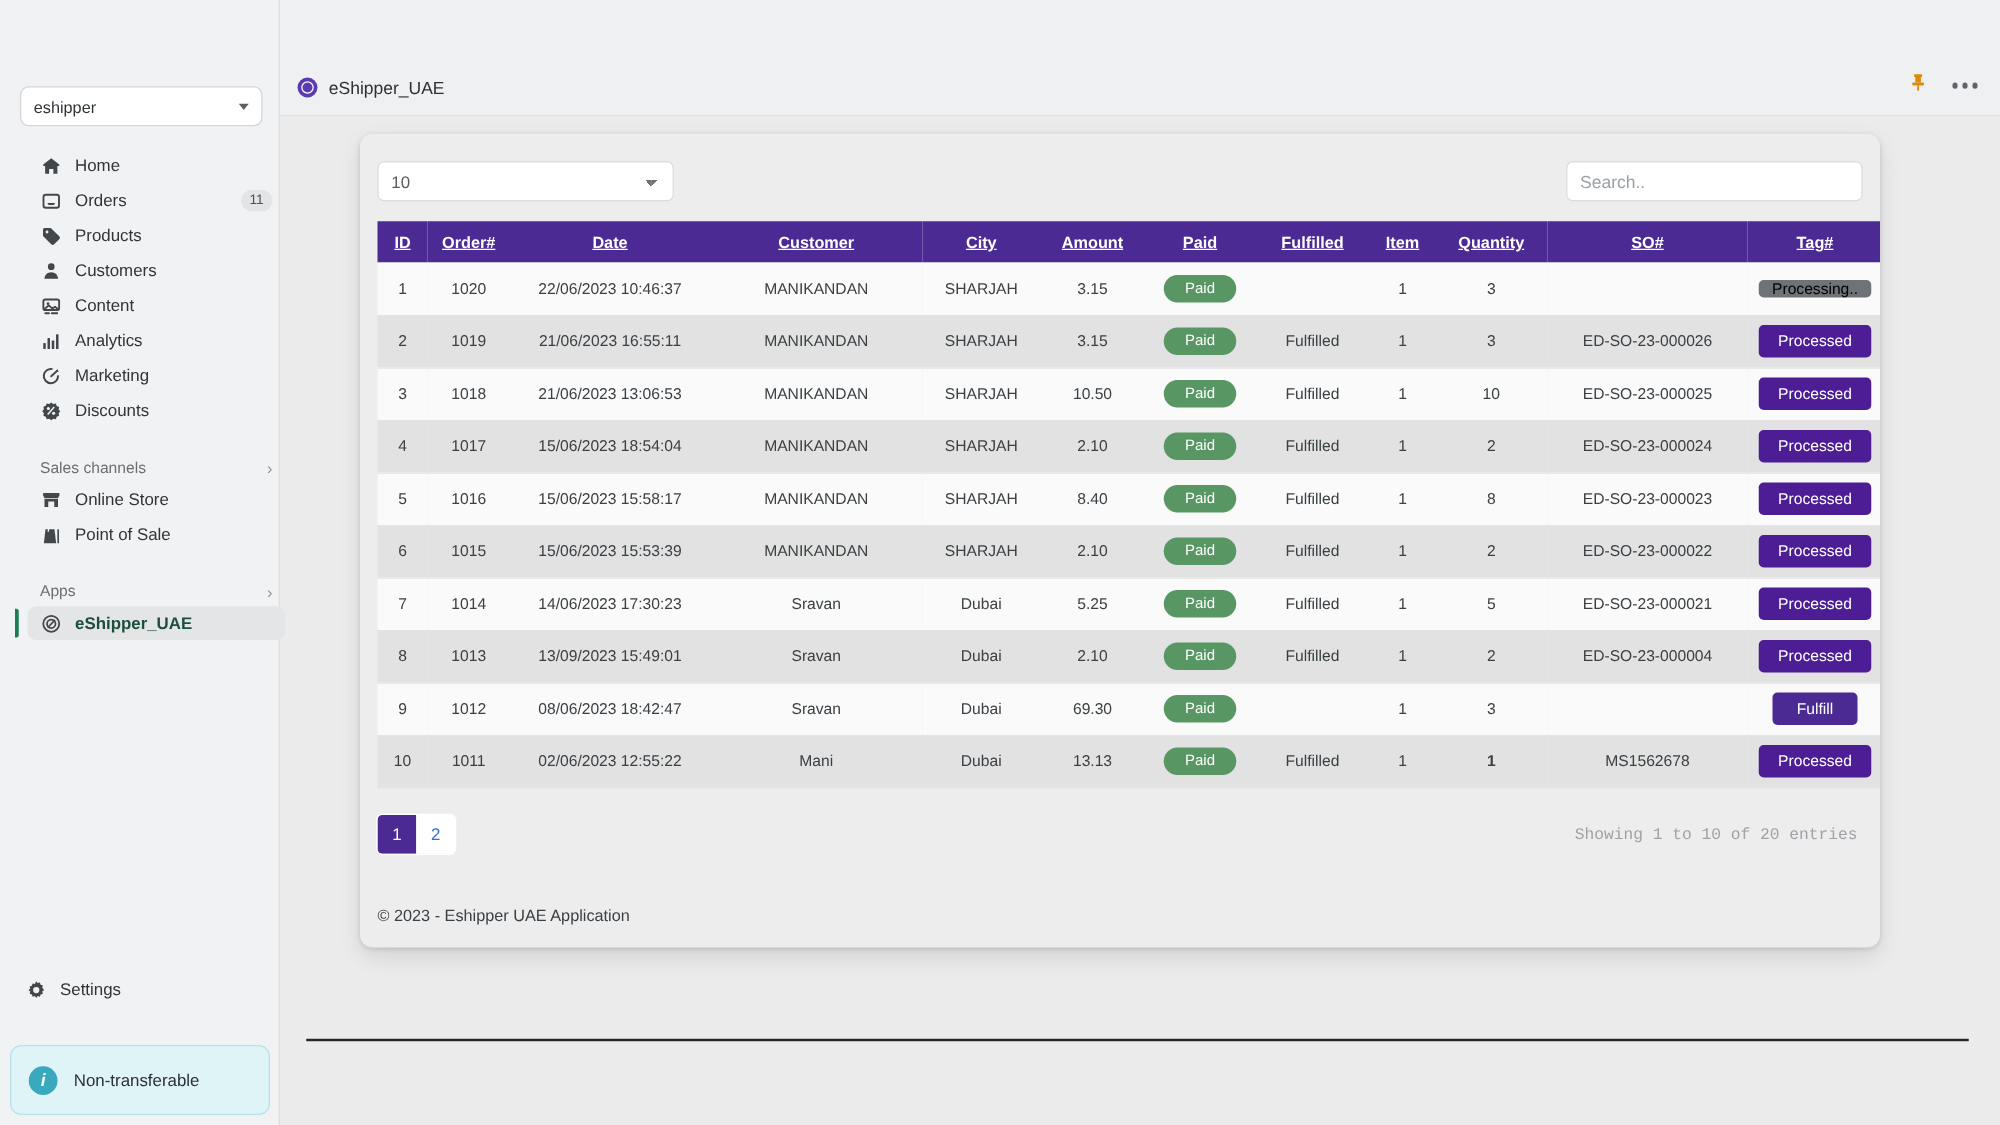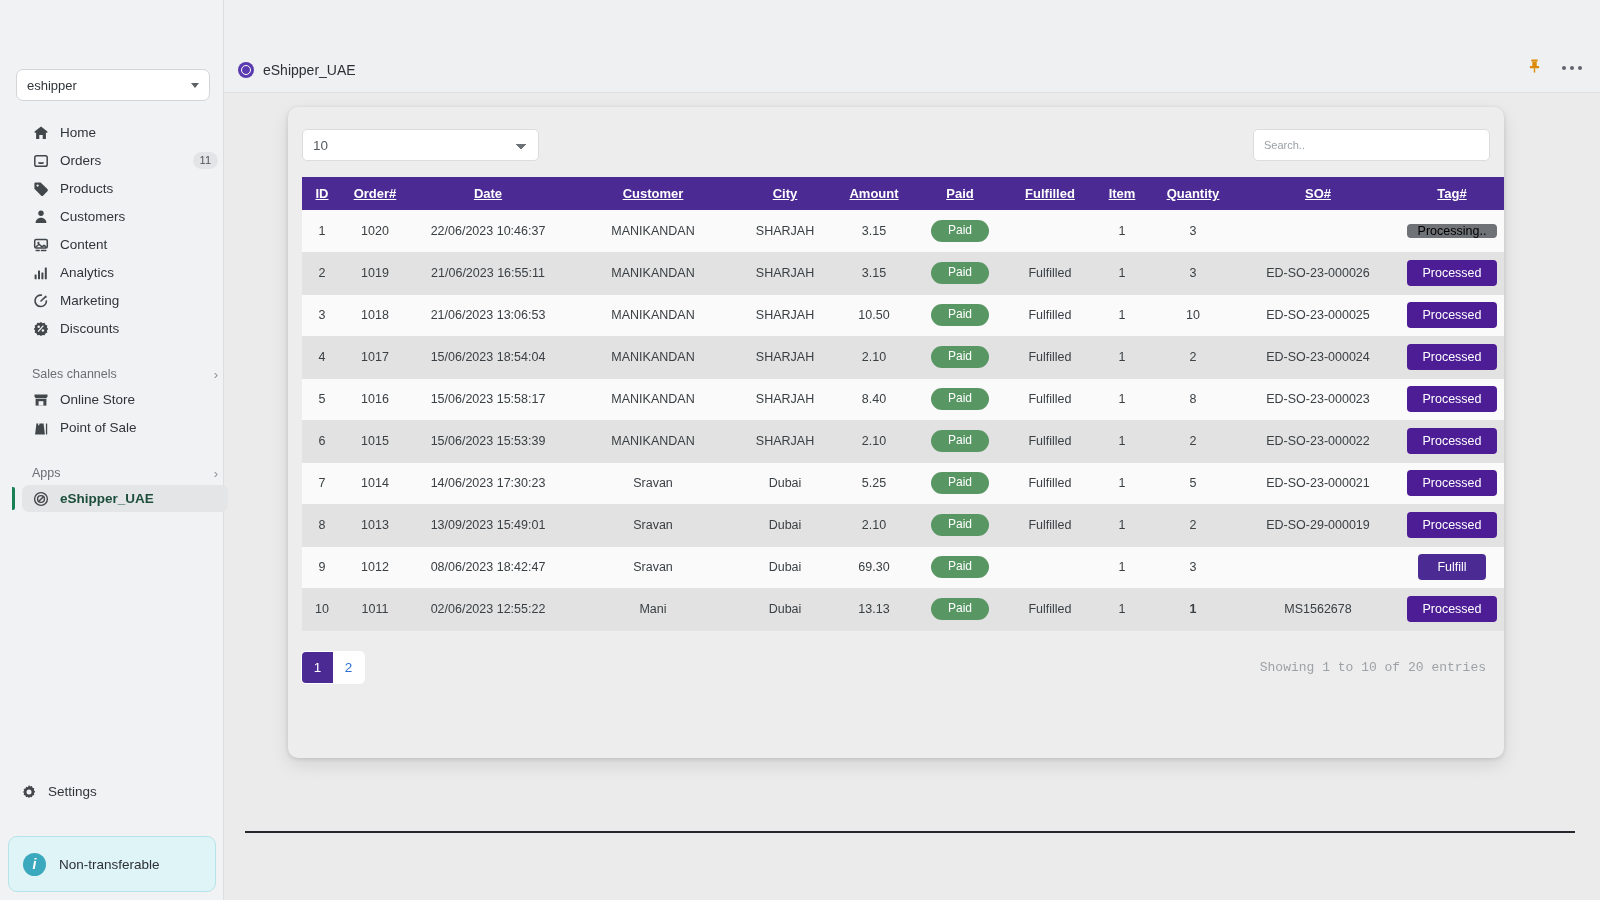--- a/index.html
+++ b/index.html
@@ -108,21 +108,21 @@
     background-image:
       linear-gradient(45deg, transparent 50%, #6d7277 50%),
       linear-gradient(135deg, #6d7277 50%, transparent 50%);
     background-position: calc(100% - 17px) 14px, calc(100% - 12px) 14px;
     background-size: 5px 5px, 5px 5px;
     background-repeat:no-repeat;
     cursor:pointer;
   }
   .search-input {
     width:237px; height:32px; border:1px solid #dadcde; border-radius:5px;
-    background:#fff; font-size:11px; color:#33383c; padding:0 10px;
+    background:#fff; font-size:14px; color:#33383c; padding:0 10px;
     font-family:"Liberation Sans", sans-serif;
   }
   .search-input::placeholder { color:#9ba0a5; }
 
   
   table.dt { width:100%; border-collapse:collapse; margin-top:16px; table-layout:fixed; }
   table.dt thead th {
     background:#4b2a93; color:#ffffff; font-size:13px; font-weight:bold;
     height:33px; padding:0 4px; text-align:center; white-space:nowrap;text-decoration:underline;
   }
@@ -502,21 +502,21 @@
             <td>8</td>
             <td>1013</td>
             <td>13/09/2023 15:49:01</td>
             <td>Sravan</td>
             <td>Dubai</td>
             <td>2.10</td>
             <td><span class="pill-paid">Paid</span></td>
             <td>Fulfilled</td>
             <td>1</td>
             <td>2</td>
-            <td>ED-SO-29-000019</td>
+            <td>ED-SO-23-000004</td>
             <td><button class="btn-processed">Processed</button></td>
           </tr>
           <tr>
             <td>9</td>
             <td>1012</td>
             <td>08/06/2023 18:42:47</td>
             <td>Sravan</td>
             <td>Dubai</td>
             <td>69.30</td>
             <td><span class="pill-paid">Paid</span></td>
@@ -544,16 +544,17 @@
     </table>
 
     <div class="pager-row">
       <div class="pager" id="pager">
           <div class="pg active">1</div>
           <div class="pg">2</div>
         </div>
       <div class="entries">Showing 1 to 10 of 20 entries</div>
     </div>
 
+    <div class="card-footer">© 2023 - Eshipper UAE Application</div>
   </div>
 </div>
 
 <div id="bottom-rule"></div>
 
 </body></html>

